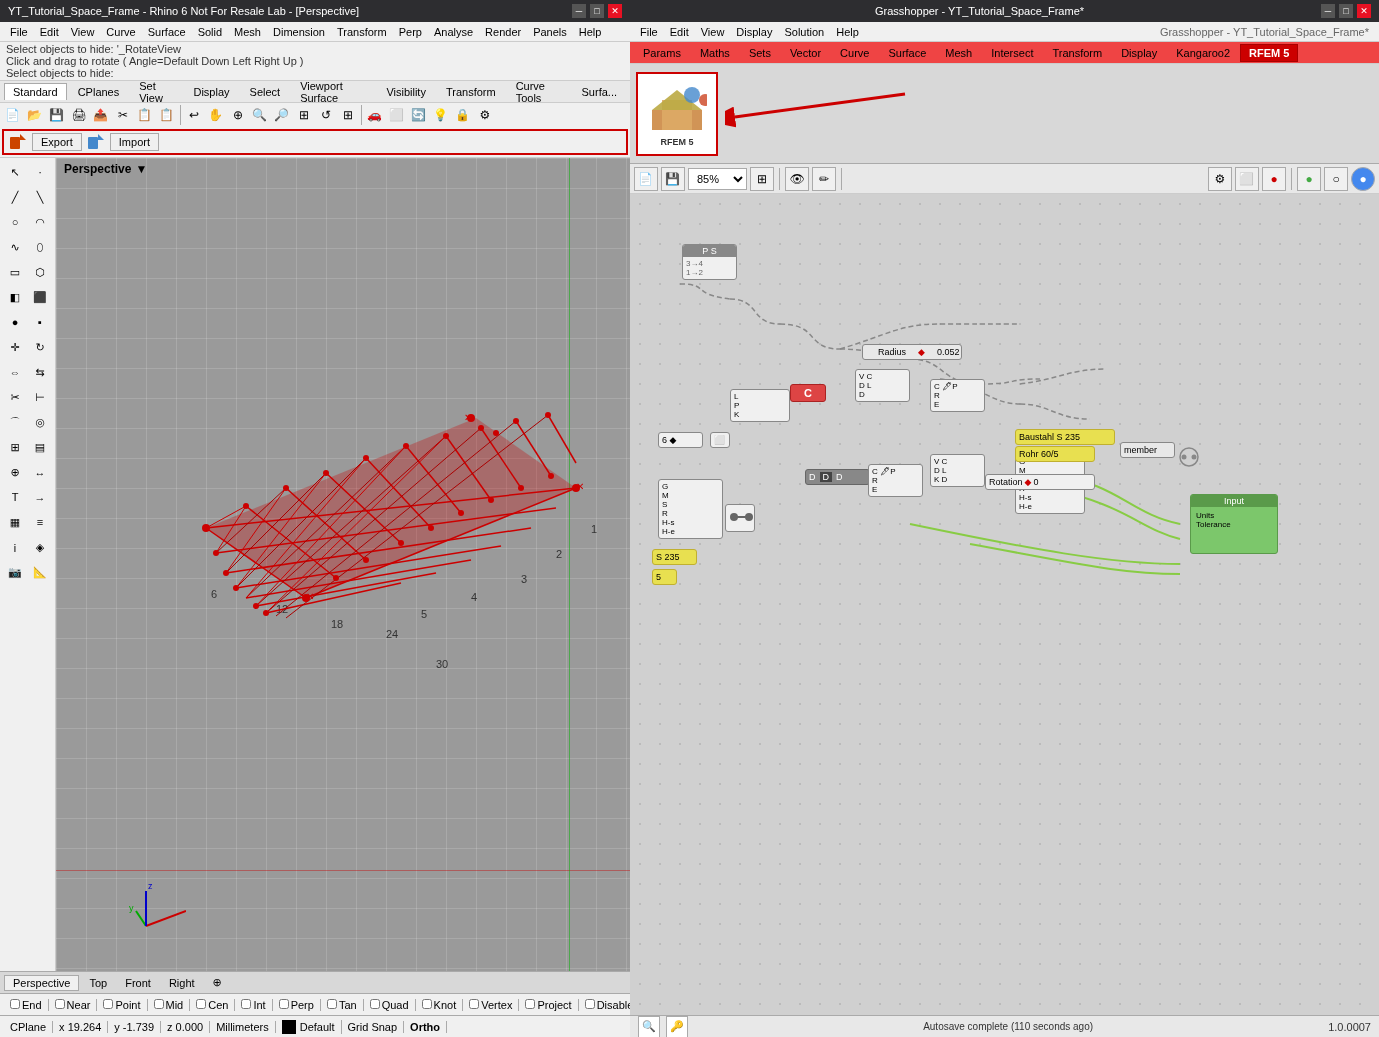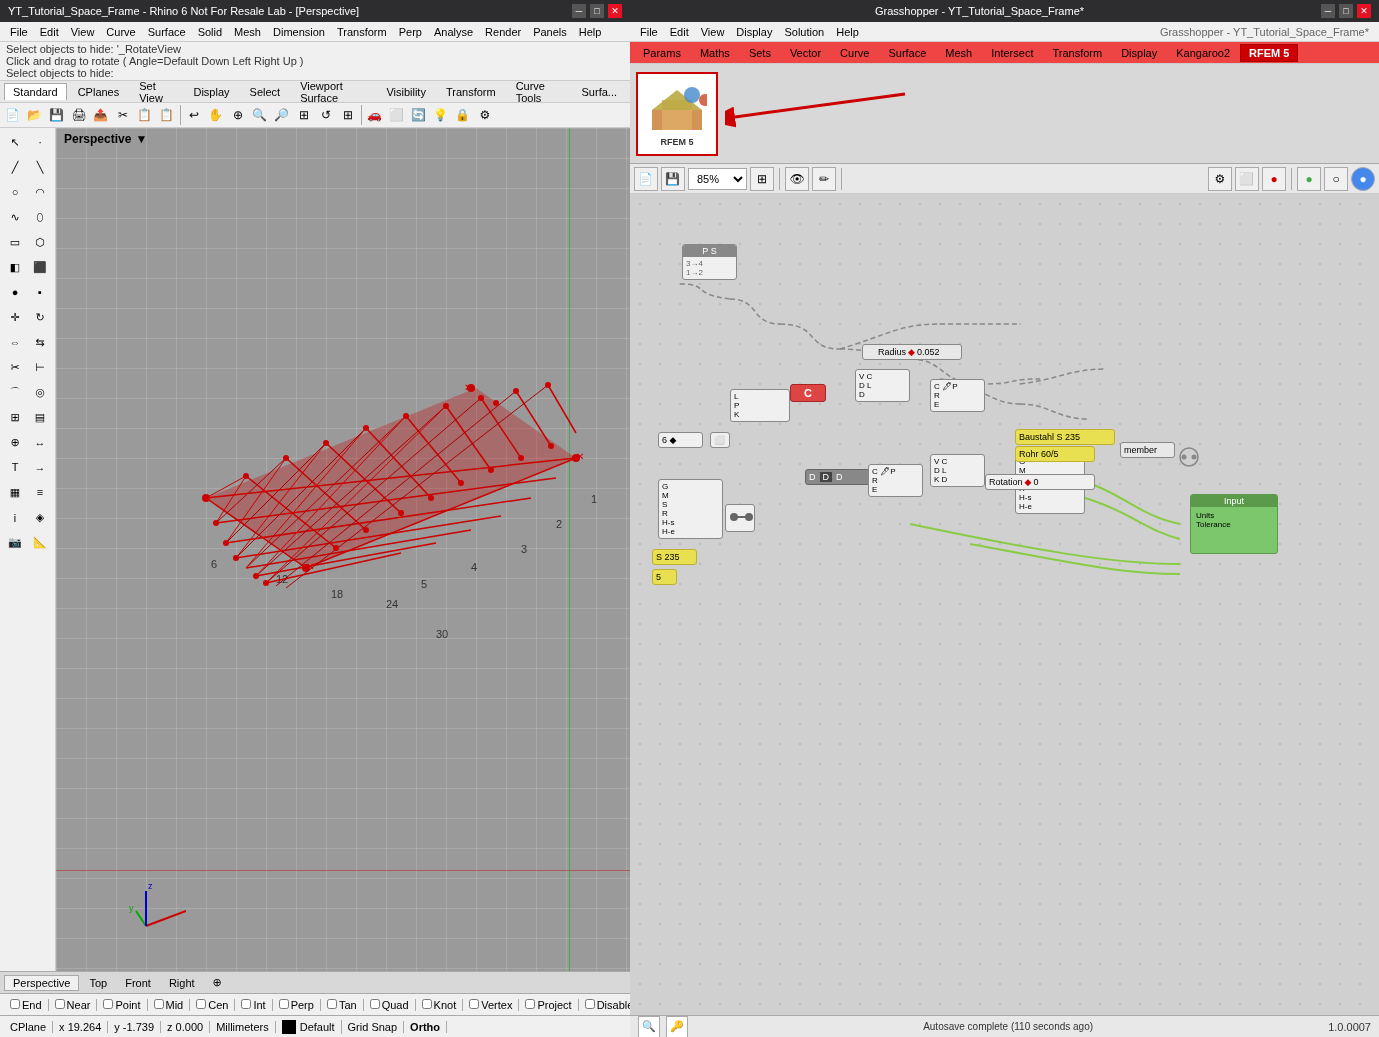--- a/index.html
+++ b/index.html
@@ -230,20 +230,32 @@
           <div class="tb-group">
             <div class="tb-icon" title="Render">🚗</div>
             <div class="tb-icon">⬜</div>
             <div class="tb-icon">🔄</div>
             <div class="tb-icon">💡</div>
             <div class="tb-icon">🔒</div>
             <div class="tb-icon">⚙</div>
           </div>
         </div>
 
+        <div class="export-import-bar">
+          <svg width="20" height="18">
+            <rect x="2" y="4" width="10" height="12" fill="#cc4400" rx="1"></rect>
+            <polygon points="12,1 18,7 12,7" fill="#cc4400"></polygon>
+          </svg>
+          <button class="ei-btn">Export</button>
+          <svg width="20" height="18">
+            <rect x="2" y="4" width="10" height="12" fill="#4488cc" rx="1"></rect>
+            <polygon points="12,1 18,7 12,7" fill="#4488cc"></polygon>
+          </svg>
+          <button class="ei-btn">Import</button>
+        </div>
       </div>
 
       <div class="viewport-area">
 
         <div class="left-toolbar">
 
           <div class="lt-row">
               <div class="lt-icon">↖</div>
               <div class="lt-icon">·</div>
             </div>
@@ -616,21 +628,21 @@
 
         <div class="gh-node" style="left:225px; top:175px; width:55px;">
           <div style="font-size:8px;">V  C<br>D  L<br>   D</div>
         </div>
 
         <div class="gh-node" style="left:300px; top:185px; width:55px;">
           <div style="font-size:8px;">C  🖊P<br>R<br>E</div>
         </div>
 
         <div class="gh-node" style="left:232px; top:150px; width:100px; background:#e8e8e8;">
-          <div style="font-size:9px; display:flex; align-items:flex-end; gap:2px;padding-left:12px;">
+          <div style="font-size:9px; display:flex; align-items:flex-end; gap:12px;padding-left:12px;">
             <span>Radius</span>
             <span style="color:#cc0000;">◆</span>
             <span>0.052</span>
           </div>
         </div>
 
         <div class="gh-node" style="left:175px; top:275px; width:65px; background:#888; border-color:#666;">
           <div style="font-size:9px; color:#fff; display:flex; gap:4px;">
             <span>D</span>
             <span style="background:#444; padding:0 3px;">D</span>

